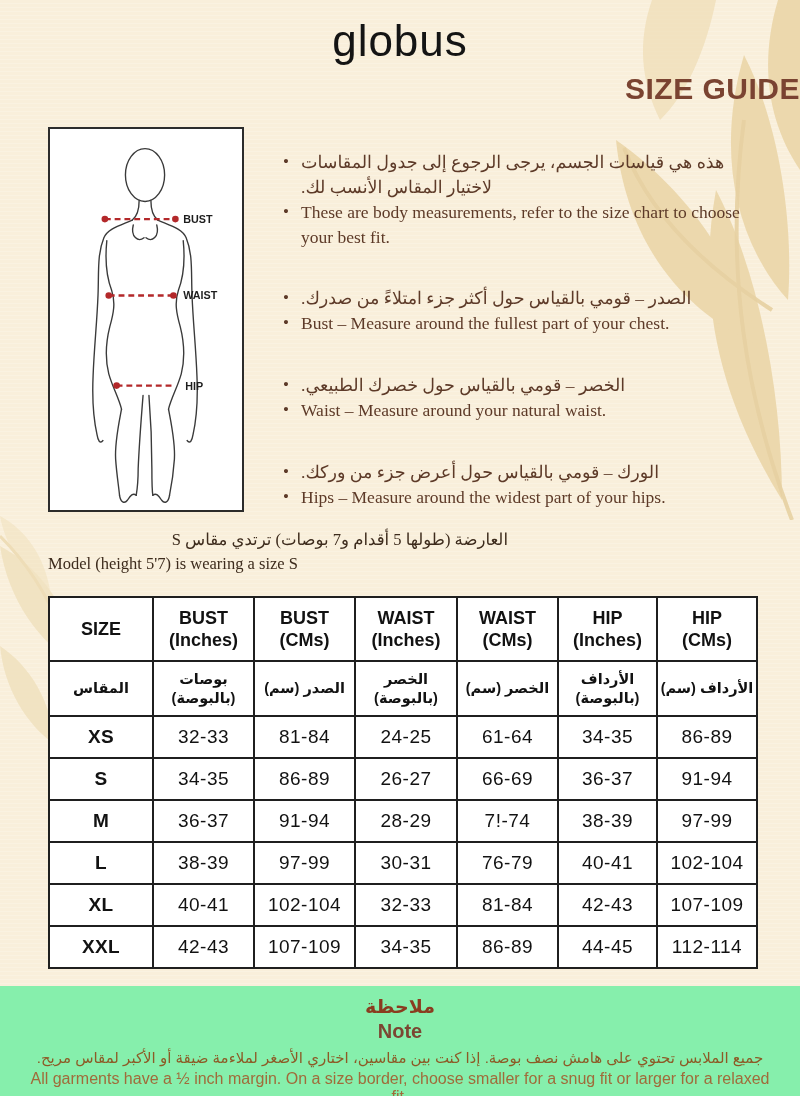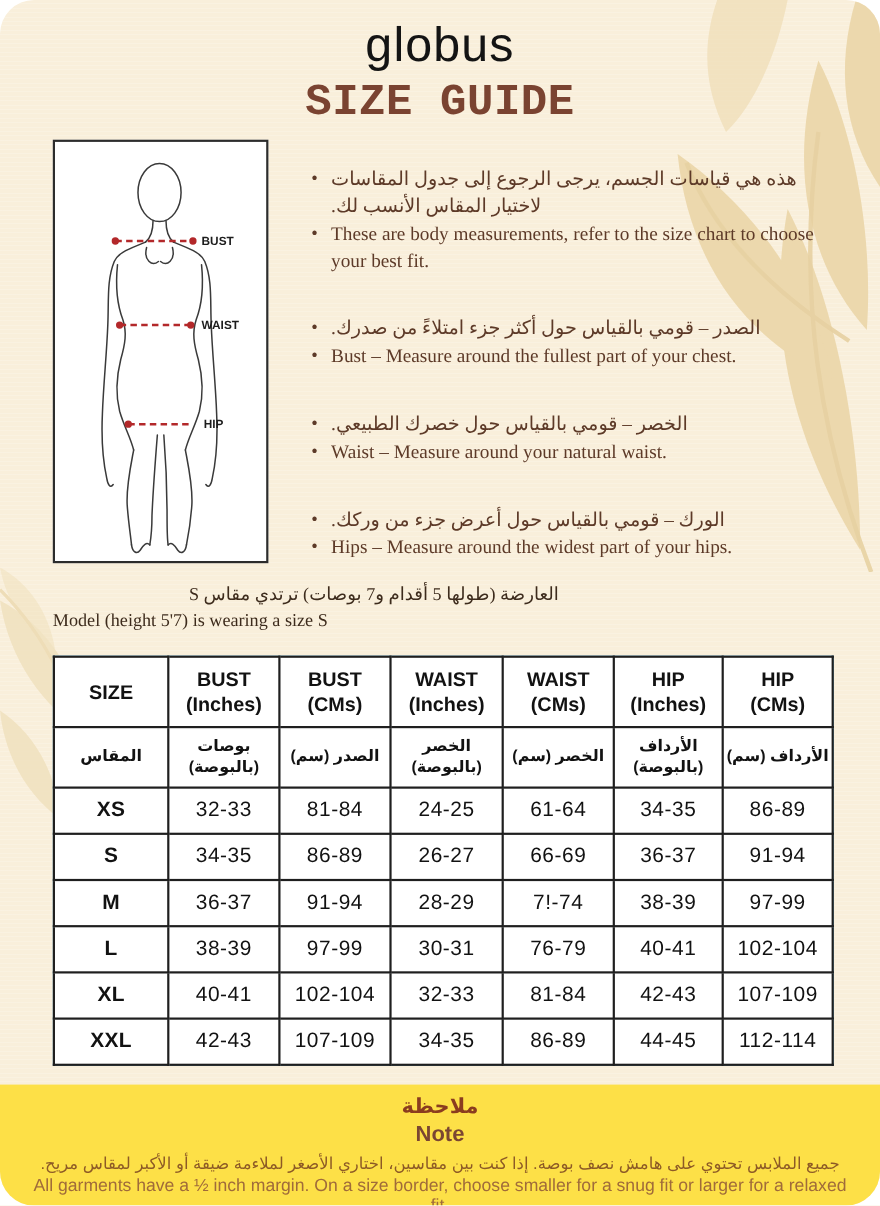--- a/index.html
+++ b/index.html
@@ -1,35 +1,34 @@
 <!DOCTYPE html>
 <html><head>
 <meta charset="utf-8">
 <style>
   html,body{margin:0;padding:0;}
   .page{
     position:relative;width:800px;height:1096px;overflow:hidden;
     background:#f9efdb;
     font-family:"Liberation Sans","DejaVu Sans",sans-serif;
     color:#111;
-    border-radius:31px;
   }
   .page::before{
     content:"";position:absolute;inset:0;pointer-events:none;
     background:repeating-linear-gradient(0deg, rgba(255,255,255,.18) 0 1px, rgba(0,0,0,0) 1px 4px);
   }
   .deco{position:absolute;pointer-events:none;}
   .deco-tr{top:0;right:0;}
   .deco-left{top:516px;left:0;opacity:.75;}
 
   
   .logo{position:absolute;top:16px;left:0;width:100%;text-align:center;
     font-size:44px;letter-spacing:1px;color:#141414;font-weight:400;}
-  .guide-title{position:absolute;top:72px;left:0;width:100%;text-align:center;
-    font-size:40px;font-weight:700;color:#7a4331;letter-spacing:.5px;font-family:Liberation Mono, monospace;}
+  .guide-title{position:absolute;top:72px;left:0;width:100%;text-align:right;
+    font-size:30px;font-weight:700;color:#7a4331;letter-spacing:.5px;}
 
   
   .figure-box{position:absolute;left:48px;top:127px;width:196px;height:385px;
     background:#ffffff;border:2px solid #2c2c2c;box-sizing:border-box;}
   .figure-box svg{display:block;width:100%;height:100%;}
 
   
   .bullets{position:absolute;left:283px;top:150px;width:482px;
     font-family:"Liberation Serif","DejaVu Serif",serif;
     font-size:17.5px;line-height:1.42;color:#5d3a28;}
@@ -52,21 +51,21 @@
     border:2px solid #1f1f1f;text-align:center;vertical-align:middle;
     padding:0;background:#fff;color:#121212;}
   .size-table .hrow1 td{height:62px;font-weight:700;font-size:18px;line-height:1.25;}
   .size-table .hrow2 td{height:53px;font-weight:700;font-size:14.5px;line-height:1.25;}
   .size-table .hrow2 .arh{direction:rtl;}
   .size-table .drow td{height:40px;font-size:19px;letter-spacing:.5px;text-align:center;}
   .size-table .drow td.sz{font-weight:700;letter-spacing:.3px;}
 
   
   .note{position:absolute;left:0;top:986px;width:800px;height:110px;
-    background:#fde047;text-align:center;}
+    background:#86efac;text-align:center;}
   .note-title-ar{margin-top:9px;font-size:19px;font-weight:700;color:#8a3c1f;direction:rtl;}
   .note-title-en{margin-top:2px;font-size:20px;font-weight:700;color:#7b4632;}
   .note-body-ar{margin-top:6px;font-size:15px;color:#8d5a26;direction:rtl;padding:0 28px;}
   .note-body-en{margin-top:3px;font-size:16px;color:#a06b3a;padding:0 24px;}
 
   .fig-label{font-family:"Liberation Sans","DejaVu Sans",sans-serif;font-size:11px;font-weight:700;fill:#1d1d1d;}
 </style>
 </head>
 <body>
 

